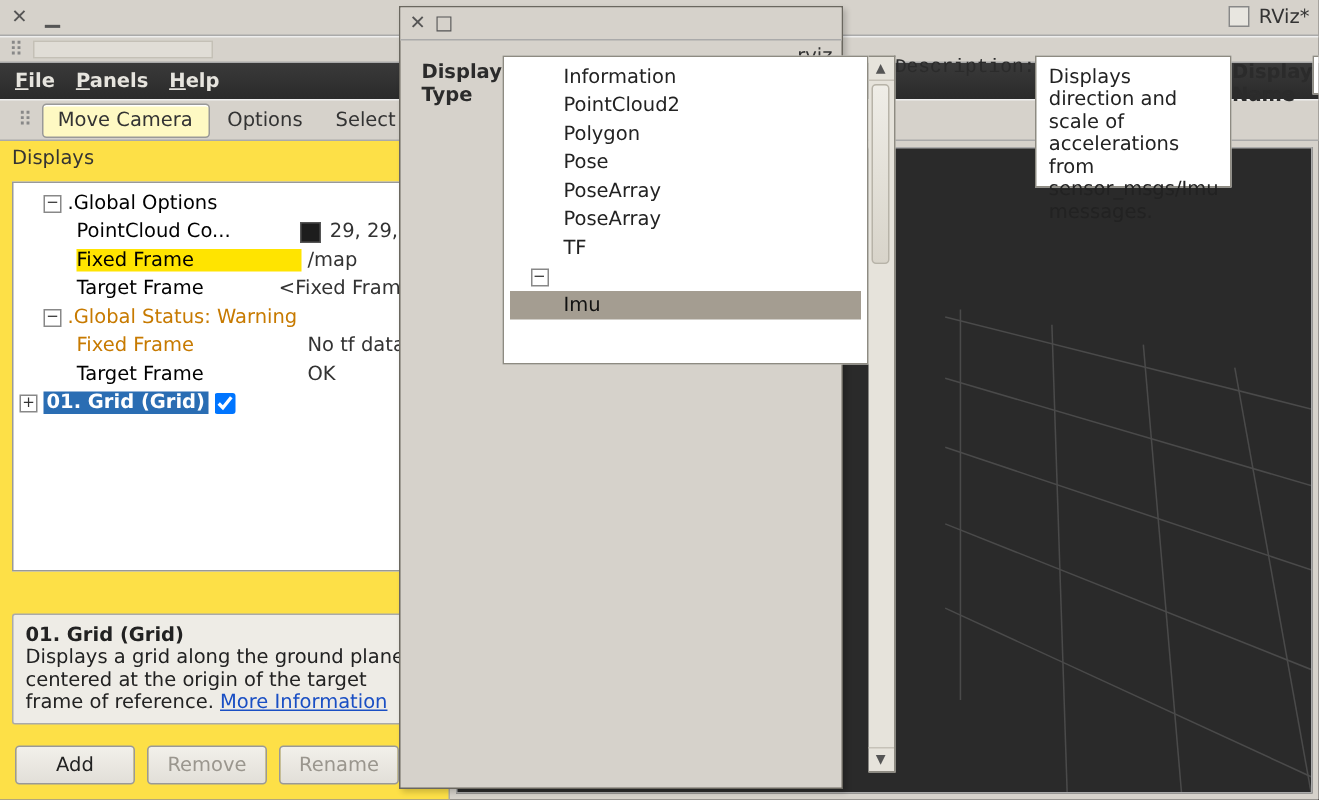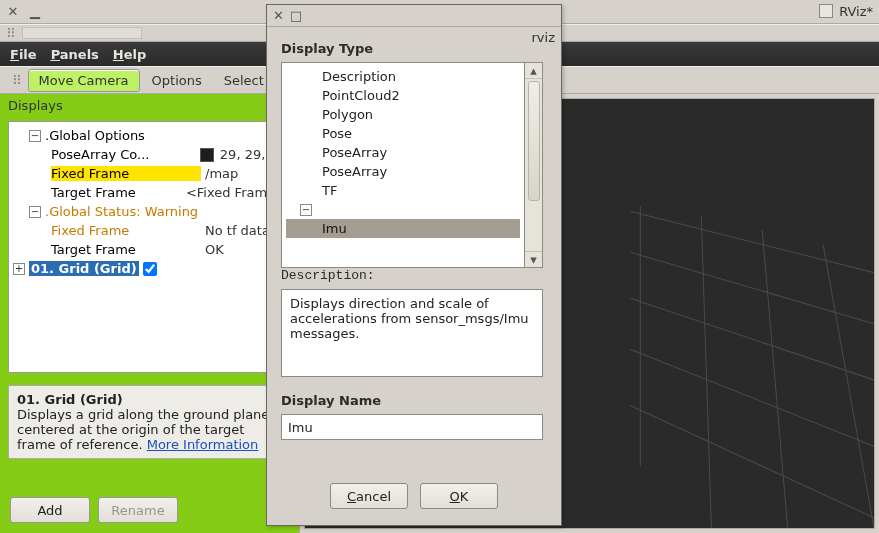--- a/index.html
+++ b/index.html
@@ -15,57 +15,57 @@
 
 .sub-titlebar { height: 18px; background: #d6d2cb; border-bottom:1px solid #aaa; border-top:1px solid #eee; display:flex; align-items:center; padding:0 6px; gap:6px; }
 .sub-titlebar .sub-blank { width:120px; height:12px; background:#e0ddd6; border:1px solid #c4c0b6; }
 
 .menubar { height: 24px; background: linear-gradient(#3a3a3a,#2a2a2a); display:flex; align-items:center; padding:0 10px; gap:14px; color:#e6e4de;font-weight:bold; }
 .menubar .menu-item { text-decoration: underline; text-decoration-color: transparent; }
 .menubar .menu-item:first-letter { text-decoration: underline; }
 
 .toolbar { height: 28px; background:#d6d2cb; border-top:1px solid #eee; border-bottom:1px solid #aaa; display:flex; align-items:center; padding:0 8px; gap:2px; }
 .toolbar .tool { padding:3px 10px; color:#333; }
-.toolbar .tool.active { background:#bef264; border:1px solid #999; border-radius:3px; box-shadow: inset 0 1px 0 #fff; }
+.toolbar .tool.active { background:#fef9c3; border:1px solid #999; border-radius:3px; box-shadow: inset 0 1px 0 #fff; }
 
 .content { display:flex; height: calc(533px - 24px - 18px - 24px - 28px); }
 
 
-.displays-panel { width: 300px; background:#84cc16; border-right:1px solid #aaa; display:flex; flex-direction:column; }
+.displays-panel { width: 300px; background:#fde047; border-right:1px solid #aaa; display:flex; flex-direction:column; }
 .panel-title { padding:4px 8px; color:#333; }
 .tree-wrap { margin:4px 8px; background:#fff; border:1px solid #999; padding:4px 2px; }
 .tree-row { display:flex; align-items:center; height:19px; padding:0 2px; gap:4px; white-space:nowrap; }
 .tree-exp { width:12px; height:12px; border:1px solid #888; display:flex; align-items:center; justify-content:center; font-size:10px; line-height:1; background:#fff; color:#333;}
 .tree-label { }
 .tree-key { width: 150px; overflow:hidden; text-overflow:ellipsis; }
 .tree-val { color:#333; }
 .indent-1 { padding-left: 18px; }
 .indent-2 { padding-left: 40px; }
 .hl-yellow { background:#ffe400; }
 .status-orange { color:#c77a00; }
 .sel-blue { background:#2a6db3; color:#fff; font-weight:bold; padding:0 2px; }
 .swatch { width:14px; height:14px; background:#1d1d1d; border:1px solid #555; display:inline-block; vertical-align:middle; margin-right:2px;}
 .chk { width:14px; height:14px; }
 
 .desc-box { margin:8px; background:#eeece6; border:1px solid #aaa; border-radius:2px; padding:6px 8px; font-size:13px; color:#222; }
 .desc-box .link { color:#1a4fc4; text-decoration:underline; }
 
 .btn-row { display:flex; gap:8px; padding:6px 10px 10px 10px; }
-.btn { flex:0 0 auto; min-width:80px; height:26px; background:linear-gradient(#f2f0ea,#e2dfd8); border:1px solid #999; border-radius:3px; display:flex; align-items:center; justify-content:center; color:#222;margin-top:24px;}
+.btn { flex:0 0 auto; min-width:80px; height:26px; background:linear-gradient(#f2f0ea,#e2dfd8); border:1px solid #999; border-radius:3px; display:flex; align-items:center; justify-content:center; color:#222;}
 .btn.disabled { color:#9a968e; }
 
 
 .viewport { flex:1; background:#2a2a2a; position:relative; overflow:hidden; margin:4px; border:1px solid #aaa;}
 .grid-svg { position:absolute; left:0; top:0; width:100%; height:100%; }
 
 
 .dialog { position:absolute; left:266px; top:4px; width:296px; height:522px; background:#d6d2cb; border:1px solid #6a675f; box-shadow: 2px 2px 4px rgba(0,0,0,0.2); display:flex; flex-direction:column; }
 .dialog-titlebar { height:22px; display:flex; align-items:center; padding:0 6px; gap:6px; border-bottom:1px solid #aaa; background:#d6d2cb;}
 .dialog-titlebar .dlg-right { margin-left:auto; display:flex; align-items:flex-end; gap:6px; color:#333;margin-top:44px;}
-.dialog-body { padding:10px 14px; display:flex; flex-direction:column; height:100%; }
+.dialog-body { padding:10px 14px; display:flex; flex-direction:row; height:100%; }
 .section-label { font-weight:bold; color:#2b2b2b; margin: 4px 0 6px 0; }
 
 .type-list-wrap { display:flex; }
 .type-list { background:#fff; border:1px solid #8e8b82; height:206px; width:244px; padding:4px 4px; overflow:hidden; font-size:13px; color:#222;}
 .type-row { display:flex; align-items:center; height:19px; padding:0 2px; gap:4px;}
 .type-row.indent-a { padding-left: 36px; }
 .type-row.indent-b { padding-left: 14px; }
 .type-row.indent-c { padding-left: 36px; }
 .type-row.selected { background:#a49d91; color:#111; }
 .type-scroll { width:18px; border:1px solid #8e8b82; border-left:0; background:#e6e3db; display:flex; flex-direction:column; }
@@ -118,21 +118,21 @@
 
     <div class="displays-panel">
       <div class="panel-title">Displays</div>
 
       <div class="tree-wrap" style="height:260px;">
         <div class="tree-row indent-1">
           <div class="tree-exp">−</div>
           <span class="tree-label">.Global Options</span>
         </div>
         <div class="tree-row indent-2">
-          <span class="tree-key">PoseArray Co...</span>
+          <span class="tree-key">PointCloud Co...</span>
           <span class="swatch"></span>
           <span class="tree-val">29, 29, 29</span>
         </div>
         <div class="tree-row indent-2">
           <span class="tree-key hl-yellow">Fixed Frame</span>
           <span class="tree-val">/map</span>
         </div>
         <div class="tree-row indent-2">
           <span class="tree-key">Target Frame</span>
           <span class="tree-val">&lt;Fixed Frame&gt;</span>
@@ -158,20 +158,21 @@
 
       <div style="flex:1"></div>
 
       <div class="desc-box">
         <div style="font-weight:bold">01. Grid (Grid)</div>
         <span>Displays a grid along the ground plane centered at the origin of the target frame of reference. </span><span class="link">More Information</span>
       </div>
 
       <div class="btn-row">
         <div class="btn">Add</div>
+        <div class="btn disabled">Remove</div>
         <div class="btn disabled">Rename</div>
       </div>
     </div>
 
     <div class="viewport">
       <svg class="grid-svg" viewBox="0 0 560 420" preserveAspectRatio="none">
         <g stroke="#4a4a4a" stroke-width="1">
           <line x1="320" y1="110" x2="560" y2="170"></line>
           <line x1="320" y1="150" x2="560" y2="220"></line>
           <line x1="320" y1="195" x2="560" y2="275"></line>
@@ -197,21 +198,21 @@
       <span>rviz</span>
     </div>
   </div>
 
   <div class="dialog-body">
     <div class="section-label">Display Type</div>
 
     <div class="type-list-wrap">
       <div class="type-list">
         <div class="type-row indent-a">
-            <span>Description</span>
+            <span>Information</span>
           </div>
         <div class="type-row indent-a">
             <span>PointCloud2</span>
           </div>
         <div class="type-row indent-a">
             <span>Polygon</span>
           </div>
         <div class="type-row indent-a">
             <span>Pose</span>
           </div>

